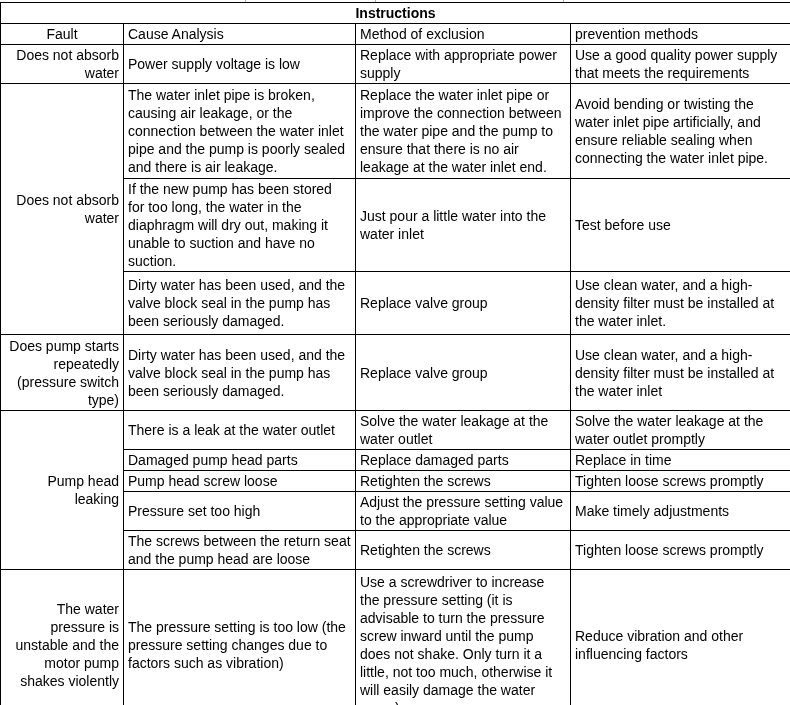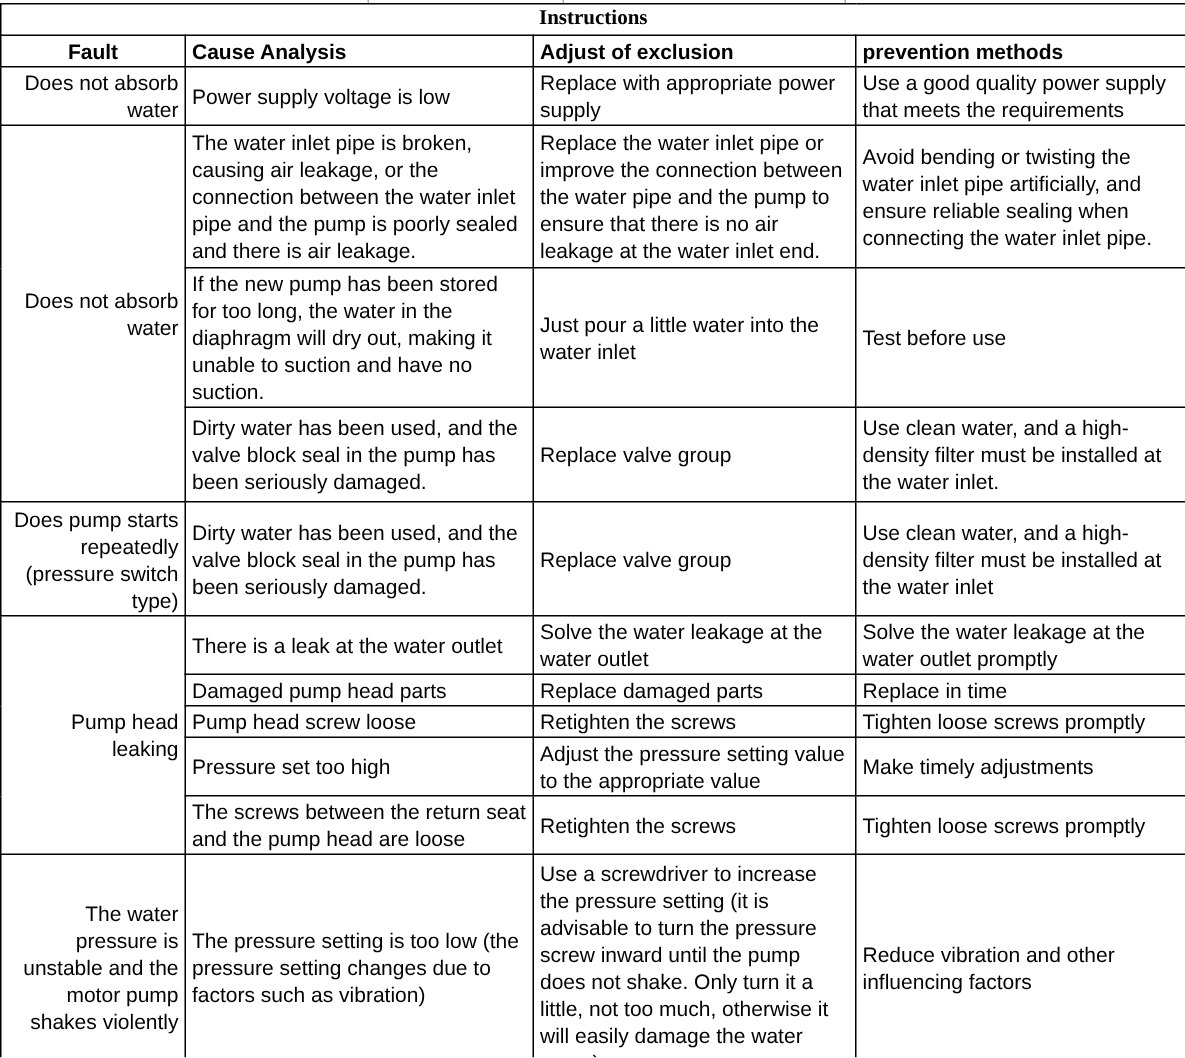--- a/index.html
+++ b/index.html
@@ -38,26 +38,25 @@
     padding: 1px 4px;
     overflow: hidden;
     word-wrap: break-word;
   }
   th.title-cell {
     font-size: 15px;
     line-height: 17px;
     text-align: center;
     font-weight: bold;
     padding: 1px 2px;
-    font-family: Liberation Serif, serif;
   }
   th.hdr {
     font-size: 15px;
     line-height: 17px;
-    font-weight: bold;
+    font-weight: normal;
     text-align: left;
   }
   th.hdr-fault { text-align: center; }
   td.fault-cell {
     text-align: right;
     padding: 1px 2px;
   }
   td.cause-cell, td.method-cell, td.prevention-cell {
     text-align: left;
   }
@@ -78,21 +77,21 @@
       <col style="width:215px">
       <col style="width:220px">
     </colgroup>
     <thead>
       <tr style="height:19px">
         <th colspan="4" class="title-cell">Instructions</th>
       </tr>
       <tr style="height:18px">
         <th class="hdr hdr-fault">Fault</th>
         <th class="hdr">Cause Analysis</th>
-        <th class="hdr">Adjust of exclusion</th>
+        <th class="hdr">Method of exclusion</th>
         <th class="hdr">prevention methods</th>
       </tr>
     </thead>
     <tbody id="table-body">
 
     <tr style="height: 38px;">
           <td class="fault-cell">Does not absorb water</td>
           <td class="cause-cell">Power supply voltage is low</td>
           <td class="method-cell">Replace with appropriate power supply</td>
           <td class="prevention-cell">Use a good quality power supply that meets the requirements</td>

